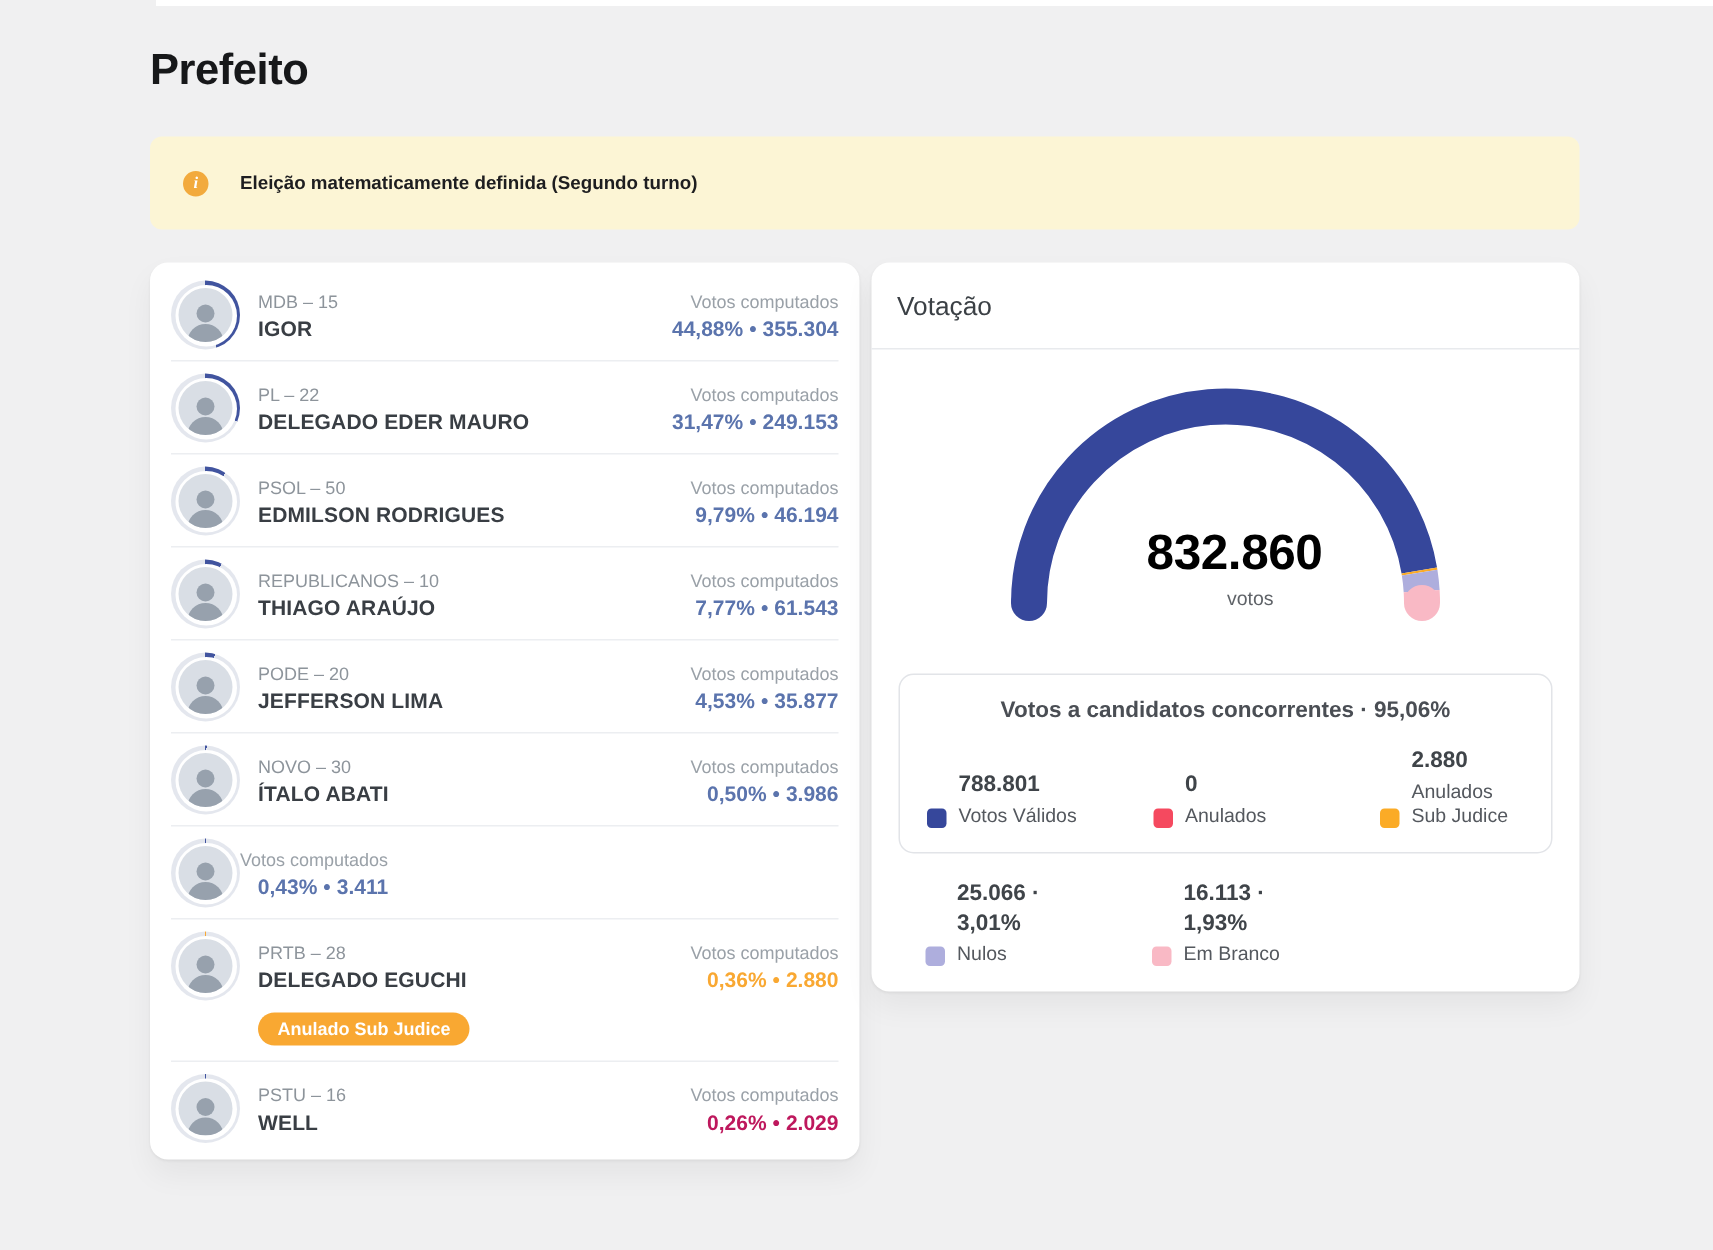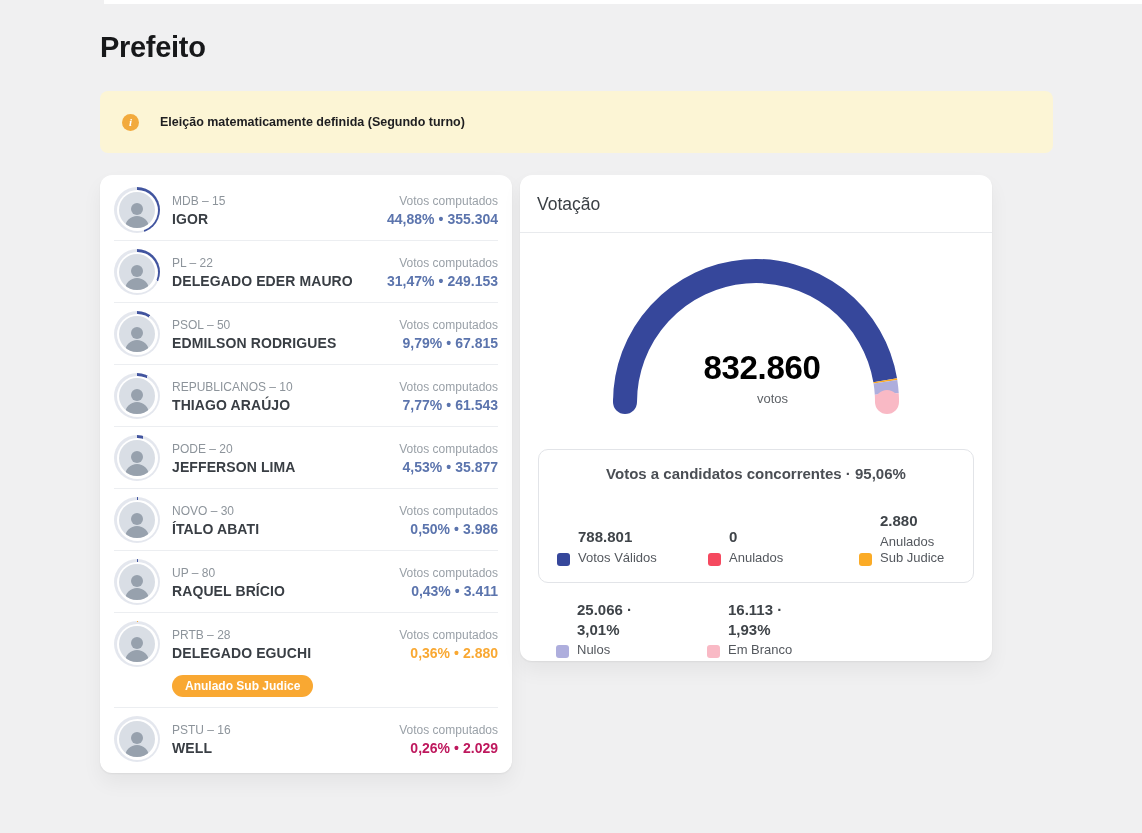--- a/index.html
+++ b/index.html
@@ -30,21 +30,21 @@
   }
   .banner-text { font-size:12.5px; font-weight:700; color:#1e1e20; }
 
   .content { position:absolute; left:100px; top:175px; display:flex; gap:8px; align-items:flex-start; }
   .card {
     background:#fff; border-radius:12px;
     box-shadow:0 1px 2px rgba(0,0,0,.06), 0 10px 20px rgba(0,0,0,.05);
   }
 
   
-  .candidates-card { width:412px; padding:4px 14px; }
+  .candidates-card { width:473px; padding:4px 14px; }
   .candidate-row { border-bottom:1px solid #eceef1; padding:8px 0 7px; }
   .candidate-row:last-child { border-bottom:none; }
   .row-main { display:flex; align-items:center; }
   .ring {
     width:46px; height:46px; border-radius:50%; flex:0 0 auto;
     display:flex; align-items:center; justify-content:center;
   }
   .ring-inner {
     width:41px; height:41px; border-radius:50%; background:#fff;
     display:flex; align-items:center; justify-content:center;
@@ -76,21 +76,21 @@
   .gauge-wrap { position:relative; margin-top:14px; height:176px; }
   .gauge-wrap svg { display:block; margin:0 auto; }
   .gauge-center { position:absolute; left:0; right:0; top:102px; text-align:center; }
   .gauge-total { font-size:33px; font-weight:700; color:#000000; letter-spacing:-.3px;padding-left:12px; }
   .gauge-total-label { font-size:13px; color:#5f6368; margin-top:4px;padding-left:33px; }
 
   .legend-box {
     margin:26px 18px 0; border:1px solid #e2e4e8; border-radius:10px;
     padding:15px 18px 16px;
   }
-  .legend-title { text-align:center; font-size:15px; font-weight:700; color:#4a4e54; margin-bottom:29px; }
+  .legend-title { text-align:center; font-size:15px; font-weight:700; color:#4a4e54; margin-bottom:15px; }
   .legend-row3 { display:grid; grid-template-columns:151px 151px 1fr; }
   .legend-row2 { margin:17px 18px 0; padding:0 18px; display:grid; grid-template-columns:151px 1fr; }
   .legend-item { display:flex; align-items:flex-end; gap:8px; }
   .legend-chip { width:13px; height:13px; border-radius:3px; flex:0 0 auto; margin-top:2px; }
   .legend-txt { max-width:100px; }
   .legend-value { font-size:15px; font-weight:700; color:#3f4449; line-height:1.3; }
   .legend-label { font-size:13px; color:#54585e; margin-top:3px; line-height:1.25; }
 </style>
 </head>
 <body style="background: rgb(240, 240, 241);">
@@ -170,21 +170,21 @@
           </div>
         </div>
       </div>
       <div class="cand-info">
         <div class="cand-party">PSOL – 50</div>
         <div class="cand-name">EDMILSON RODRIGUES</div>
       </div>
       <div class="cand-votes">
         <div class="votes-label">Votos computados</div>
         <div class="votes-value" style="color: rgb(91, 116, 173);">
-          <span class="pct">9,79%</span><span class="sep">•</span><span class="num">67.815</span>
+          <span class="pct">9,79%</span><span class="sep">•</span><span class="num">46.194</span>
         </div>
       </div>
     </div>
   </div>
 
   <div class="candidate-row">
     <div class="row-main">
       <div class="ring" style="background: conic-gradient(rgb(65, 84, 159) 27.972deg, rgb(228, 231, 238) 27.972deg);">
         <div class="ring-inner">
           <div class="avatar">
@@ -262,24 +262,20 @@
     <div class="row-main">
       <div class="ring" style="background: conic-gradient(rgb(65, 84, 159) 1.548deg, rgb(228, 231, 238) 1.548deg);">
         <div class="ring-inner">
           <div class="avatar">
             <svg width="30" height="30" viewBox="0 0 30 30">
               <circle cx="15" cy="11" r="6" fill="#97a1ad"></circle>
               <path d="M3 30 a12 12 0 0 1 24 0 Z" fill="#97a1ad"></path>
             </svg>
           </div>
         </div>
-      </div>
-      <div class="cand-info">
-        <div class="cand-party">UP – 80</div>
-        <div class="cand-name">RAQUEL BRÍCIO</div>
       </div>
       <div class="cand-votes">
         <div class="votes-label">Votos computados</div>
         <div class="votes-value" style="color: rgb(91, 116, 173);">
           <span class="pct">0,43%</span><span class="sep">•</span><span class="num">3.411</span>
         </div>
       </div>
     </div>
   </div>
 

